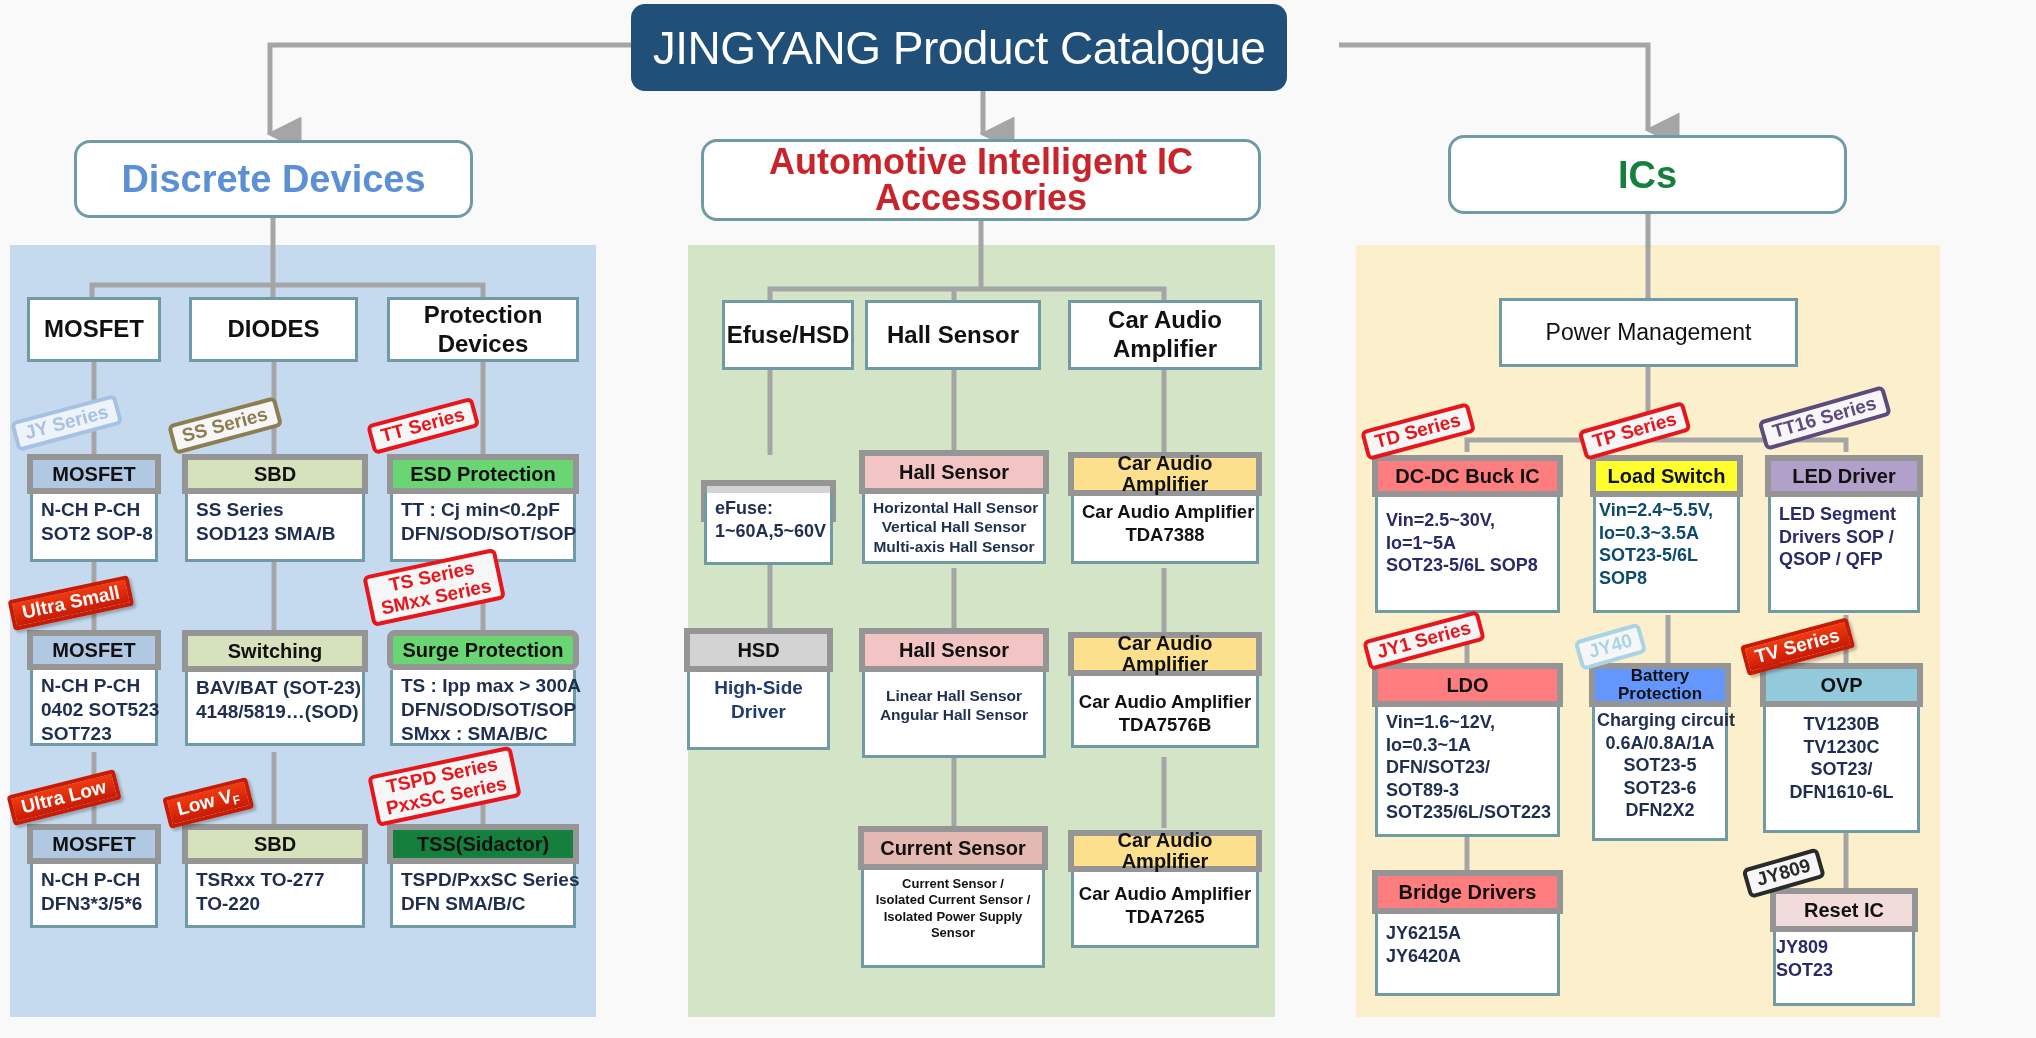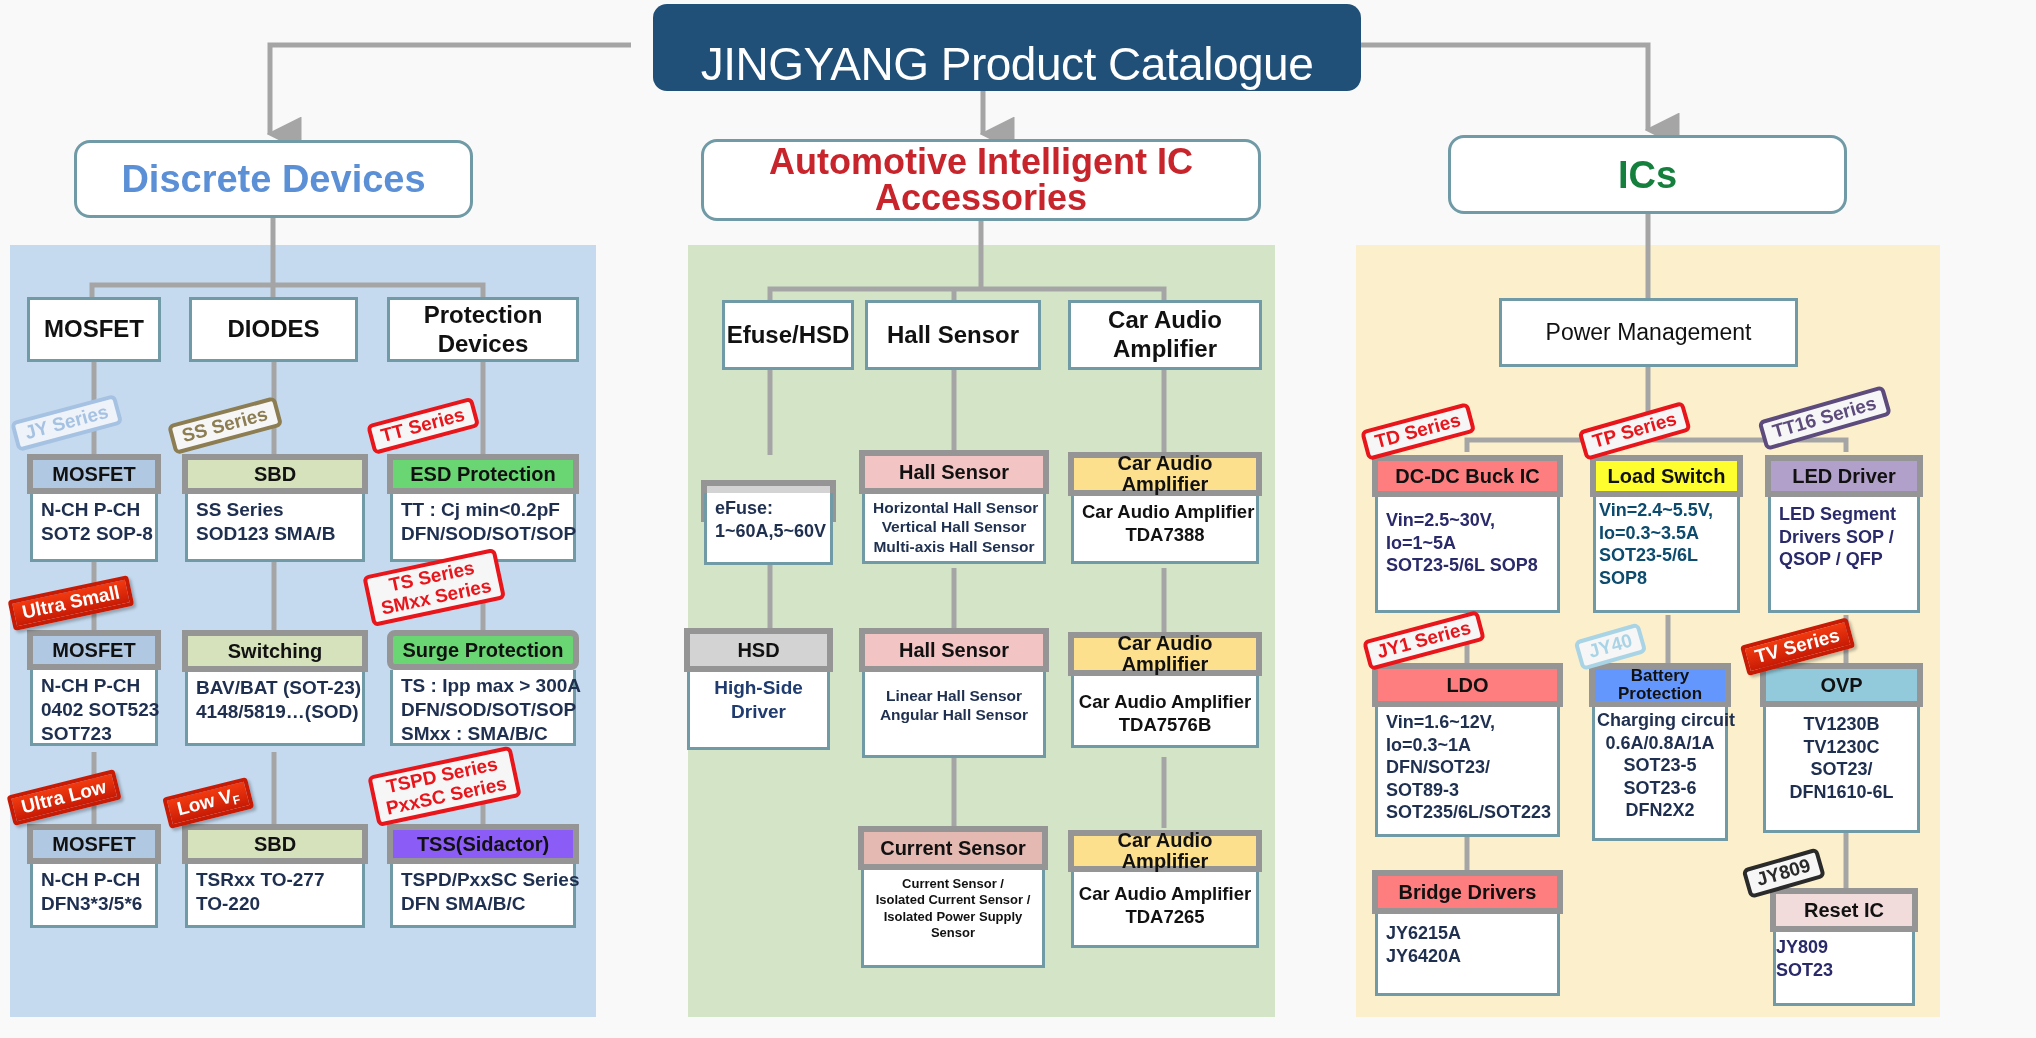--- a/index.html
+++ b/index.html
@@ -48,21 +48,21 @@
     <path d="M954,370 L954,455 M954,568 L954,632 M954,757 L954,828"></path>
     <path d="M1164,370 L1164,455 M1164,568 L1164,632 M1164,757 L1164,828"></path>
 
     <path d="M1648,214 L1648,298 M1648,367 L1648,440 M1467,452 L1467,440 L1846,440 L1846,452"></path>
     <path d="M1467,615 L1467,663 M1467,834 L1467,872"></path>
     <path d="M1668,615 L1668,663"></path>
     <path d="M1846,615 L1846,663 M1846,832 L1846,890"></path>
   </g>
 </svg>
 
-<div class="abs title-box" style="left:653px;top:4px;width:708px;height:87px;align-items:flex-end;">
+<div class="abs title-box" style="left:631px;top:4px;width:656px;height:87px;">
   <span>JINGYANG Product Catalogue</span>
 </div>
 
 <div class="abs cat-box" style="left:74px;top:140px;width:399px;height:78px;color:#5b8fd6;font-size:38px;">
   <span>Discrete Devices</span>
 </div>
 <div class="abs cat-box" style="left:701px;top:139px;width:560px;height:82px;color:#c8242b;font-size:36px;flex-direction:column;">
   <span>Automotive Intelligent IC</span>
   <span>Accessories</span>
 </div>
@@ -173,21 +173,21 @@
         <span class="ln">TS : Ipp max &gt; 300A</span>
         <span class="ln">DFN/SOD/SOT/SOP</span>
         <span class="ln">SMxx : SMA/B/C</span>
       </div>
     </div>
     <div class="badge" style="left: 373px; top: 575px; transform: rotate(-12deg); border-color: rgb(232, 21, 27); color: rgb(232, 21, 27); background: rgb(246, 246, 246);">
       <div>TS Series</div>
       <div>SMxx Series</div>
     </div>
     <div class="card" style="left: 387px; top: 824px; width: 192px; height: 104px;">
-      <div class="hd" style="height: 40px; background: #8b5cf6;">
+      <div class="hd" style="height: 40px; background: #15803d;">
         <span>TSS(Sidactor)</span>
       </div>
       <div class="bd" style="height: 64px;">
         <span class="ln">TSPD/PxxSC Series</span>
         <span class="ln">DFN SMA/B/C</span>
       </div>
     </div>
     <div class="badge" style="left: 378px; top: 775px; transform: rotate(-12deg); border-color: rgb(232, 21, 27); color: rgb(232, 21, 27); background: rgb(246, 246, 246);">
       <div>TSPD Series</div>
       <div>PxxSC Series</div>

